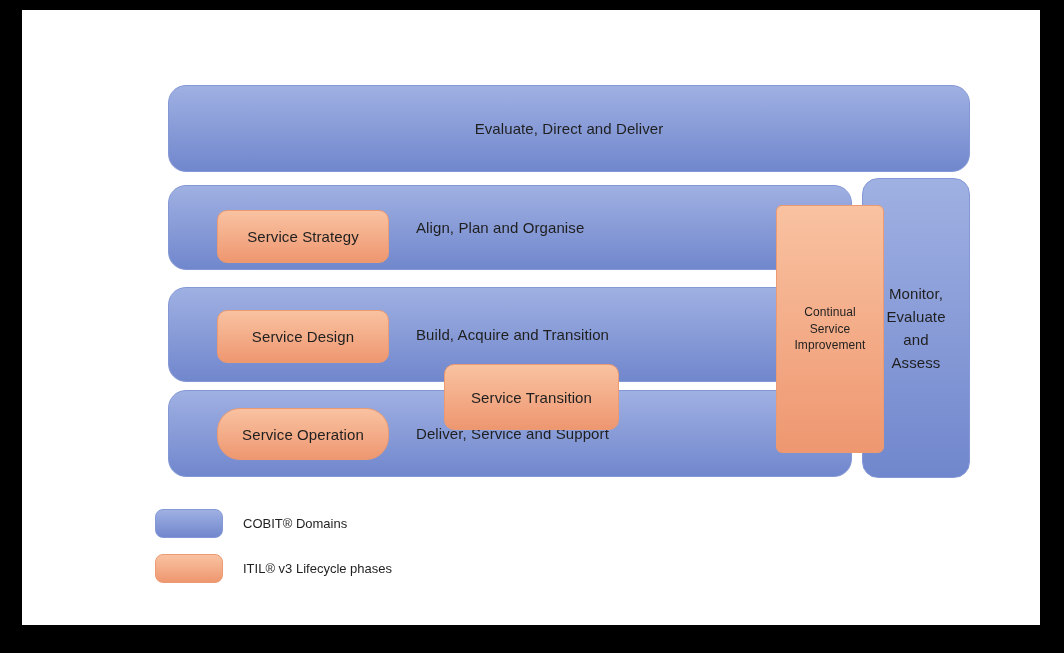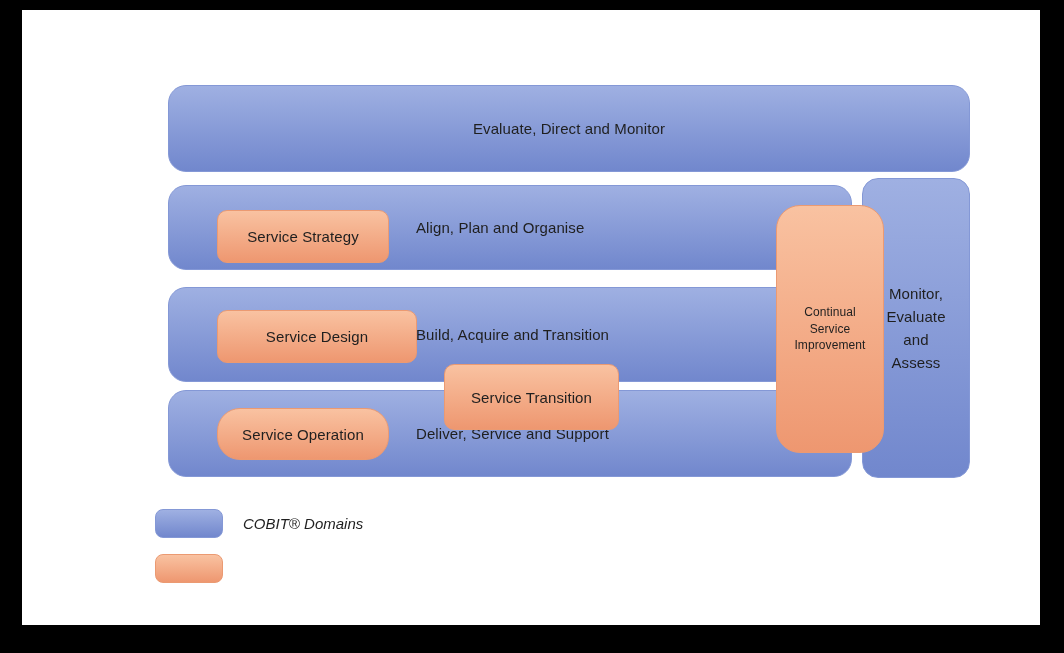--- a/index.html
+++ b/index.html
@@ -38,26 +38,26 @@
   .row { left: 146px; width: 684px; }
   .row-1 { top: 175px; height: 85px; }
   .row-2 { top: 277px; height: 95px; }
   .row-3 { top: 380px; height: 87px; }
   .row .row-label {
     position: absolute; left: 247px; top: 0; bottom: 0;
     display: flex; align-items: center;
   }
   .label { font-size: 15px; letter-spacing: 0.1px; }
   .itil-strategy  { left: 186px; top: 200px; width: 172px; height: 53px; }
-  .itil-design    { left: 186px; top: 300px; width: 200px; height: 53px; }
+  .itil-design    { left: 186px; top: 300px; width: 172px; height: 53px; }
   .itil-operation { left: 186px; top: 398px; width: 172px; height: 52px; border-radius: 23px; }
   .itil-transition{ left: 413px; top: 354px; width: 175px; height: 66px; z-index: 4; }
   .csi {
     left: 745px; top: 195px; width: 108px; height: 248px;
-    border-radius: 24px; z-index: 5;
+    border-radius: 6px; z-index: 5;
   }
   .csi .label { font-size: 12px; line-height: 1.4; white-space: pre-line; }
   .mea {
     left: 840px; top: 168px; width: 108px; height: 300px;
     border-radius: 16px; z-index: 2;
     display: flex; align-items: center; justify-content: center; text-align: center;
   }
   .mea .label { font-size: 15px; line-height: 1.55; white-space: pre-line; }
   .legend-swatch {
     position: absolute; left: 133px; width: 68px; height: 29px; border-radius: 8px;
@@ -67,32 +67,32 @@
     background: linear-gradient(to bottom, #9fb0e2 0%, #7187cd 100%);
     border: 1px solid #8498d6;
   }
   .legend-swatch.orange {
     top: 544px;
     background: linear-gradient(to bottom, #f9c2a1 0%, #ee9770 100%);
     border: 1px solid #eb9a72;
   }
   .legend-label {
     position: absolute; left: 221px; height: 29px;
-    display: flex; align-items: center; font-size: 15px; font-style: italic;
+    display: flex; align-items: center; font-size: 13px;
   }
   .legend-label.l1 { top: 499px; }
   .legend-label.l2 { top: 544px; }
 </style>
 </head>
 <body>
 
 <div class="canvas">
 
   <div class="box blue-box top-bar">
-    <span class="label">Evaluate, Direct and Monitor</span>
+    <span class="label">Evaluate, Direct and Deliver</span>
   </div>
 
   <div class="box blue-box row row-1">
     <span class="label row-label">Align, Plan and Organise</span>
   </div>
 
   <div class="box blue-box row row-2">
     <span class="label row-label">Build, Acquire and Transition</span>
   </div>
 
@@ -126,14 +126,15 @@
   <div class="box orange-box csi">
     <span class="label">Continual
 Service
 Improvement</span>
   </div>
 
   <div class="legend-swatch blue"></div>
   <div class="legend-label l1">COBIT® Domains</div>
 
   <div class="legend-swatch orange"></div>
+  <div class="legend-label l2">ITIL® v3 Lifecycle phases</div>
 
 </div>
 
 </body></html>

